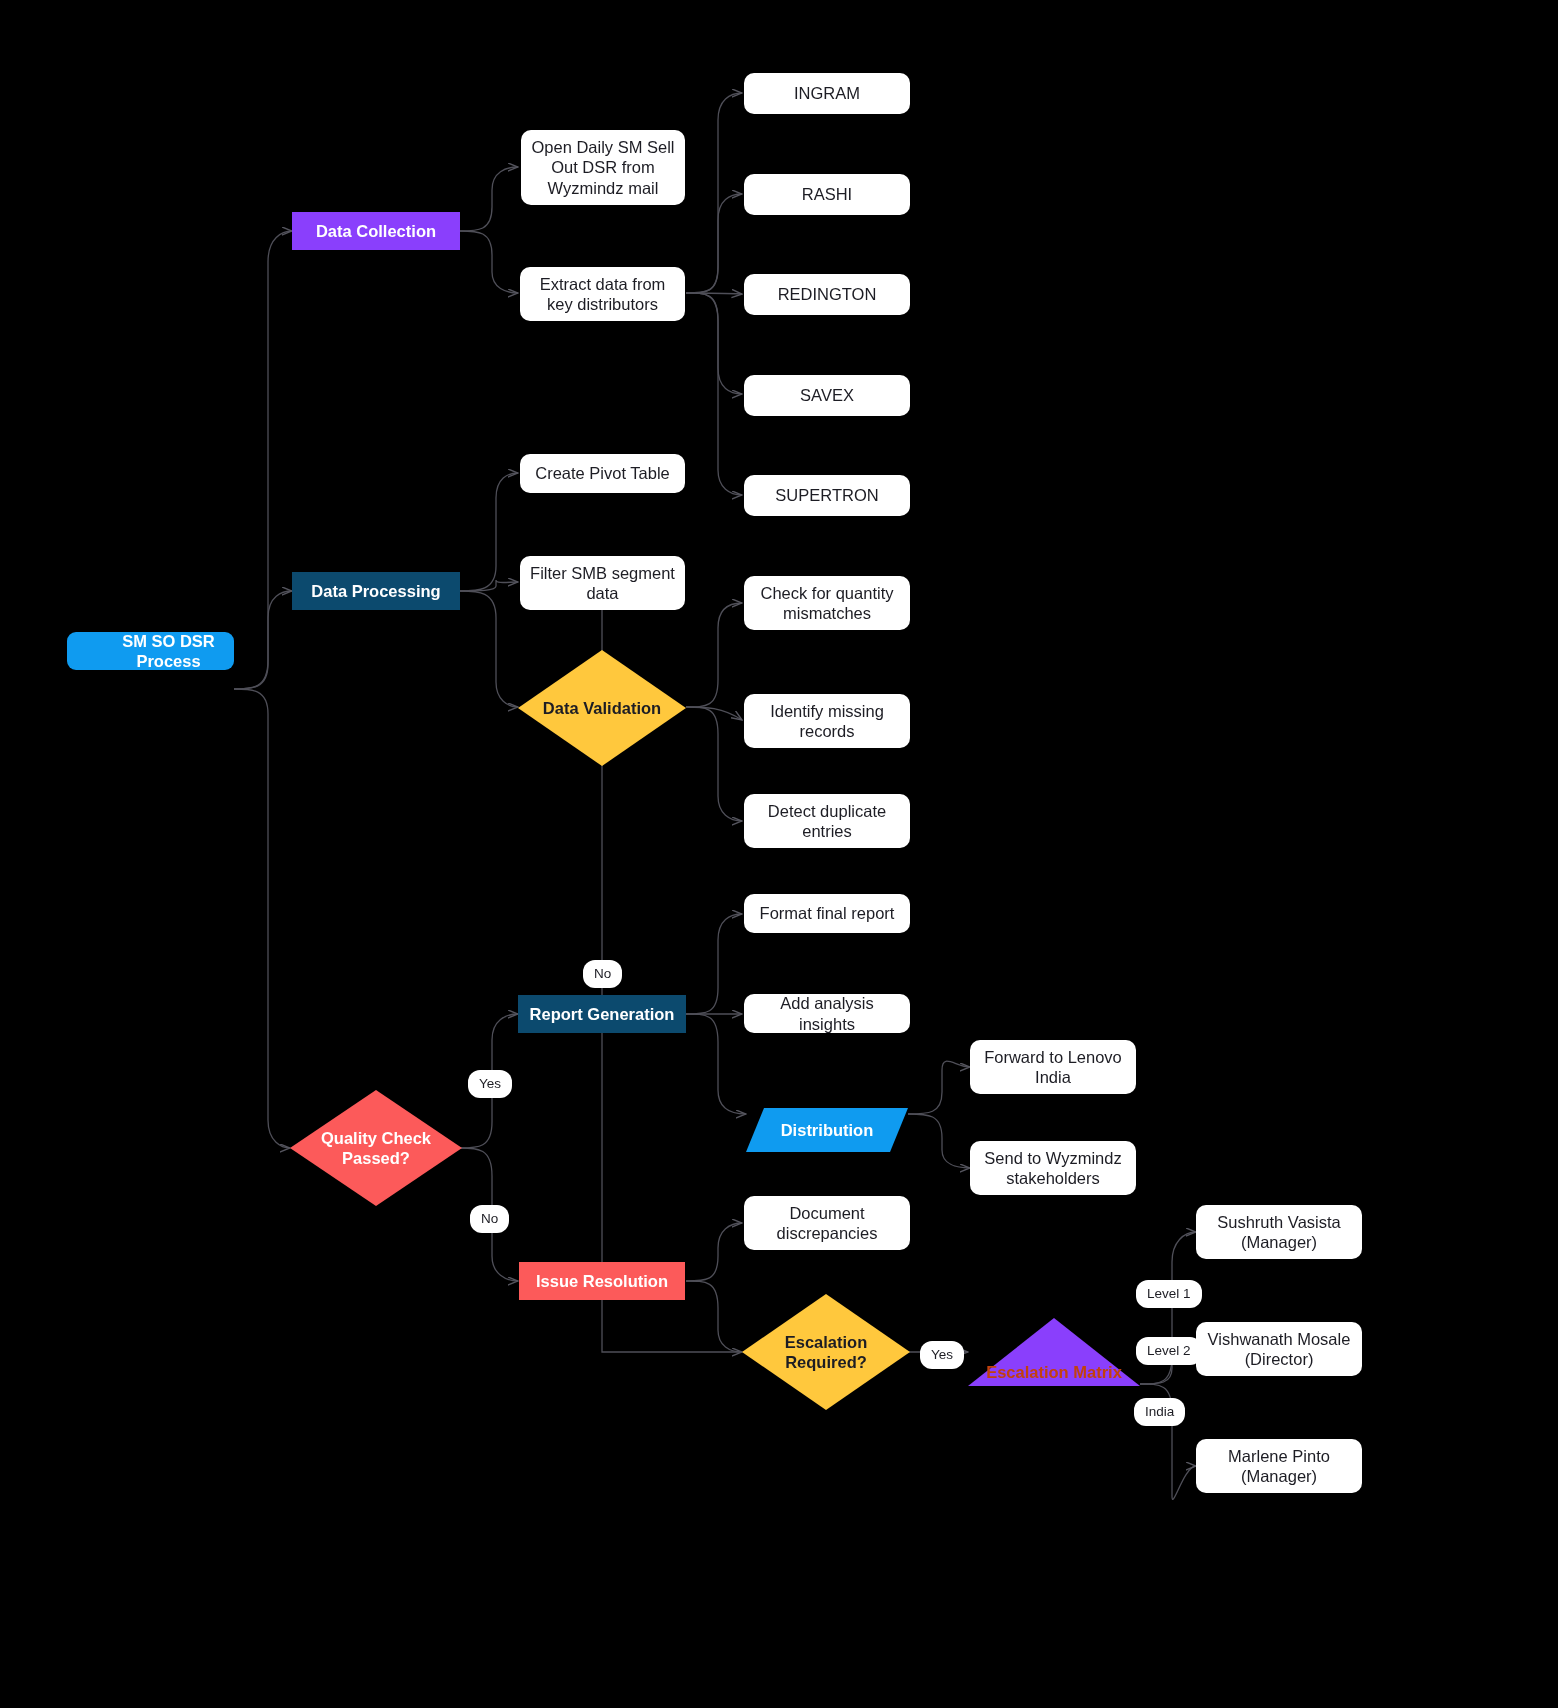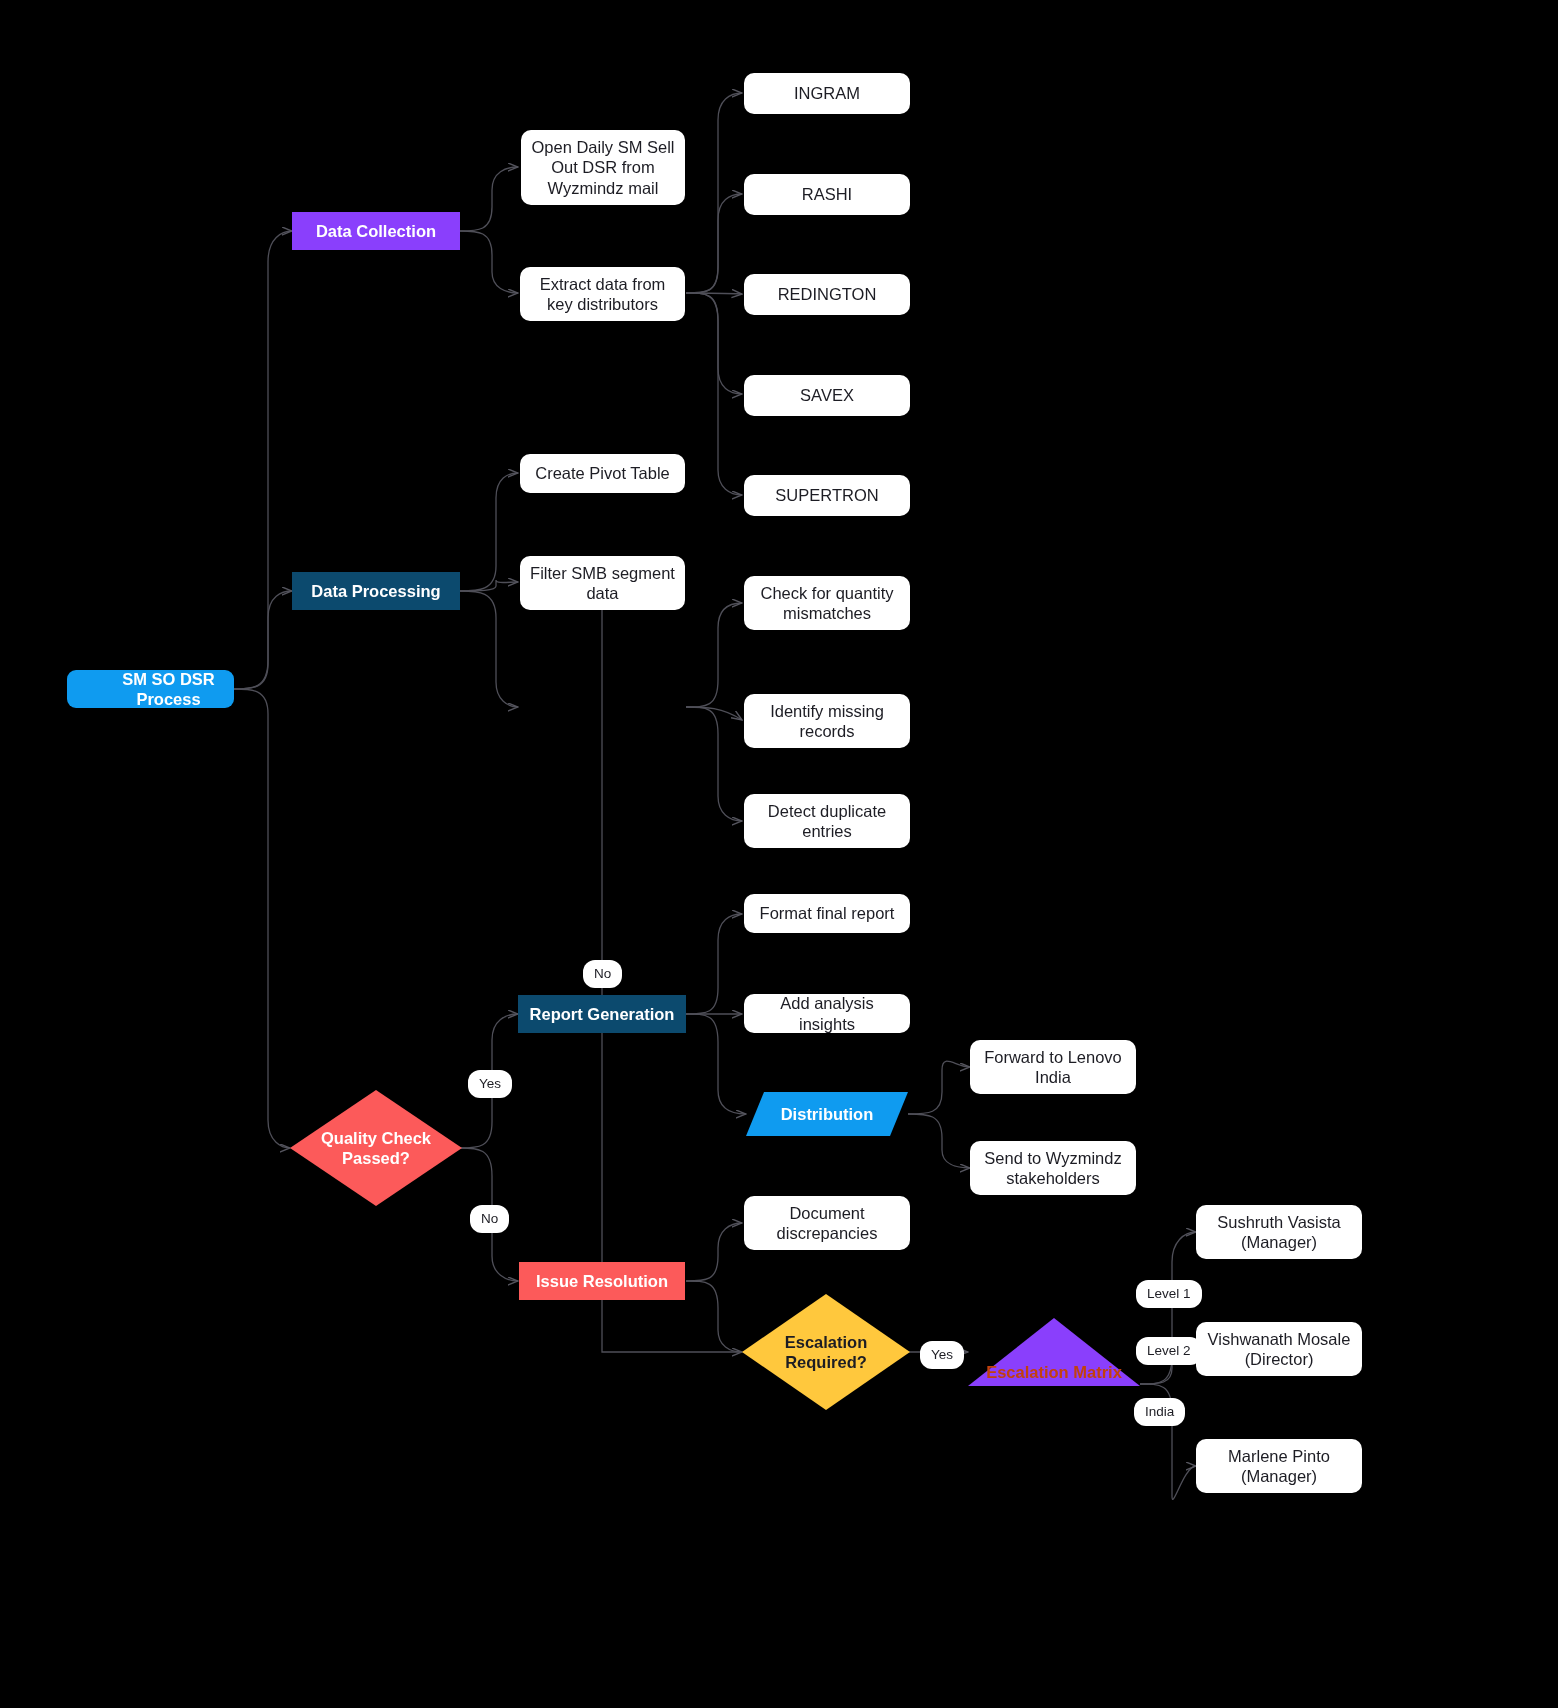--- a/index.html
+++ b/index.html
@@ -33,21 +33,21 @@
   .stage.red{background:#fc5a5a;}
 
   
   .diamond{background:transparent;}
   .diamond .dm-shape{position:absolute;left:0;top:0;width:100%;height:100%;}
   .diamond .dm-label{position:relative;z-index:2;font-weight:700;font-size:16.5px;}
   .diamond.yellow .dm-label{color:#1d1d24;}
   .diamond.red .dm-label{color:#ffffff;}
 
   
-  .parallelogram{background:transparent;}
+  .parallelogram{background:transparent;margin-top:16px;}
   .parallelogram .pg-shape{position:absolute;left:0;top:0;width:100%;height:100%;}
   .parallelogram .pg-label{position:relative;z-index:2;color:#fff;font-weight:700;font-size:16.5px;}
 
   
   .triangle{background:transparent;}
   .triangle .tr-shape{position:absolute;left:0;top:0;width:100%;height:100%;}
   .triangle .tr-label{position:relative;z-index:2;color:#c2410c;font-weight:700;font-size:16.5px;
         display:flex;align-items:flex-end;justify-content:center;height:100%;padding-bottom:4px;box-sizing:border-box;}
 
   
@@ -113,21 +113,21 @@
       <path d="M1140,1384 C1160,1384 1172,1384 1172,1356 L1172,1262 C1172,1242 1184,1232 1196,1232"></path>
       <path d="M1140,1384 C1160,1384 1172,1384 1172,1368 L1172,1358 C1172,1352 1184,1349 1196,1349"></path>
       <path d="M1140,1384 C1160,1384 1172,1384 1172,1412 L1172,1496 C1172,1512 1184,1466 1196,1466"></path>
     </g>
 
     <g fill="none" stroke="#4f4f58" stroke-width="1.3">
       <path d="M602,595 L602,1352 L742,1352"></path>
     </g>
   </svg>
 
-  <div class="node root" style="left:67px;top:670px;width:167px;height:38px;padding-left:46px;">
+  <div class="node root" style="left:67px;top:632px;width:167px;height:38px;padding-left:46px;">
     <span>SM SO DSR Process</span>
   </div>
 
   <div class="node stage purple" style="left:292px;top:212px;width:168px;height:38px;">
     <span>Data Collection</span>
   </div>
 
   <div class="node leaf" style="left:521px;top:130px;width:164px;height:75px;">
     <span>Open Daily SM Sell Out DSR from Wyzmindz mail</span>
   </div>
@@ -157,20 +157,28 @@
   </div>
 
   <div class="node leaf" style="left:520px;top:454px;width:165px;height:39px;">
     <span>Create Pivot Table</span>
   </div>
 
   <div class="node leaf" style="left:520px;top:556px;width:165px;height:54px;">
     <span>Filter SMB segment data</span>
   </div>
 
+  <div class="node diamond yellow" style="left:518px;top:650px;width:168px;height:116px;">
+    <svg class="dm-shape" viewBox="0 0 168 116" preserveAspectRatio="none">
+      <polygon points="84,0 168,58 84,116 0,58" fill="#ffc83d"></polygon>
+    </svg>
+    <span class="dm-label">
+      <span>Data Validation</span>
+    </span>
+  </div>
 
   <div class="node leaf" style="left:744px;top:576px;width:166px;height:54px;">
     <span>Check for quantity mismatches</span>
   </div>
   <div class="node leaf" style="left:744px;top:694px;width:166px;height:54px;">
     <span>Identify missing records</span>
   </div>
   <div class="node leaf" style="left:744px;top:794px;width:166px;height:54px;">
     <span>Detect duplicate entries</span>
   </div>

